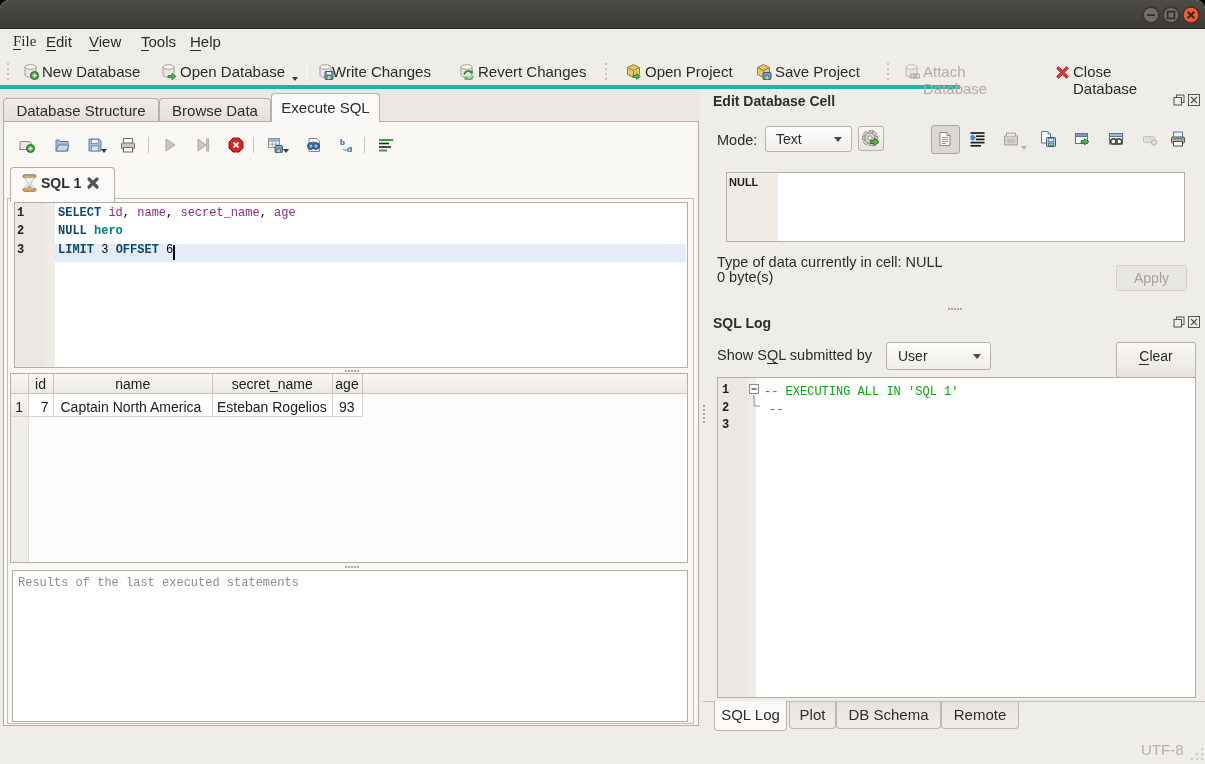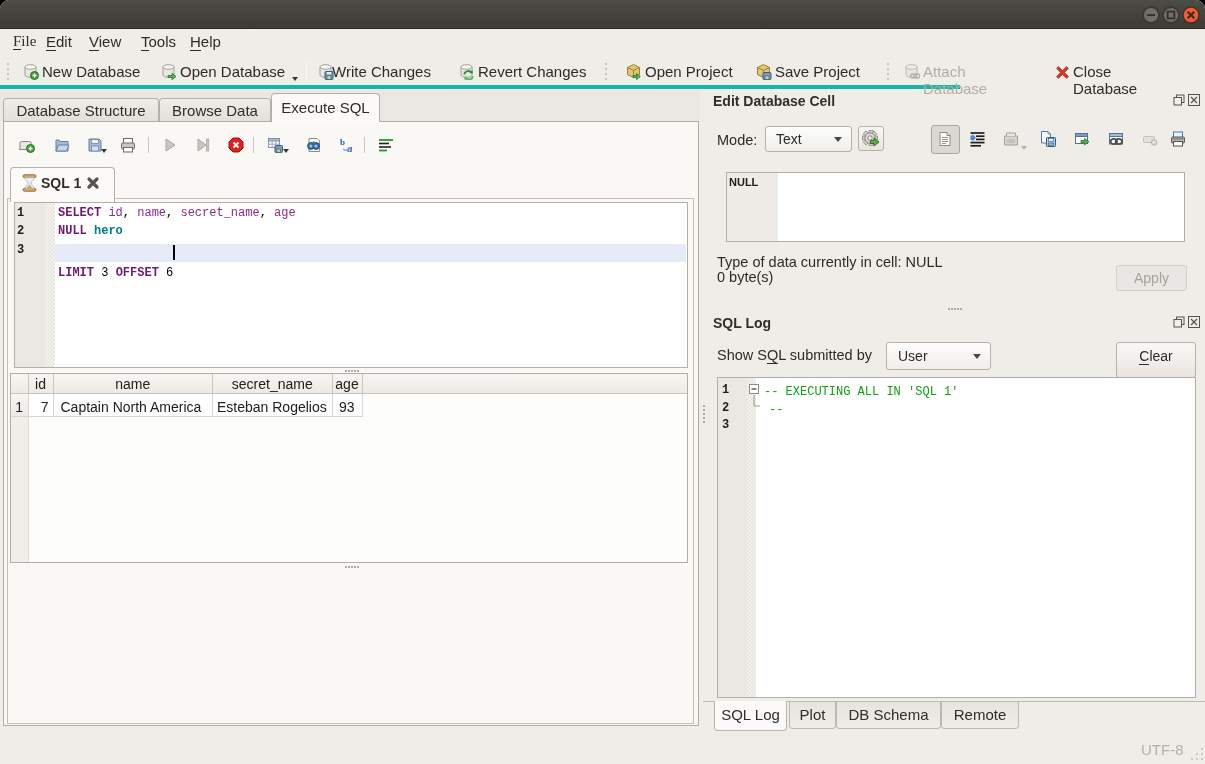--- a/index.html
+++ b/index.html
@@ -50,21 +50,21 @@
 
   #editor { position:absolute; left:14px; top:202px; width:674px; height:166px;
     border:1px solid #b2aea8; background:#fff; }
   #edgutter { position:absolute; left:0; top:0; width:30px; height:100%; background:#ebe8e3; }
   #edfold { position:absolute; left:30px; top:0; width:10px; height:100%;
     background: repeating-conic-gradient(#f3f1ed 0% 25%, #eae7e2 0% 50%) 0 0/4px 4px; }
   .lnum { position:absolute; left:2px; width:26px; font-size:12px; font-weight:bold; color:#1d1d1d;
     font-family:"Liberation Mono", monospace; }
   .cline { position:absolute; left:43px; font-size:12px; font-family:"Liberation Mono", monospace;
     white-space:pre; color:#000; }
-  .kw { color:#701a75; font-weight:bold; }
+  .kw { color:#0c4a6e; font-weight:bold; }
   .idf { color:#8b2d8b; }
   .tbl { color:#008080; font-weight:bold;margin-top:44px; }
   #hl3 { position:absolute; left:40px; top:40.8px; right:1px; height:18.4px; background:#e5ebf7; }
   #cursor { position:absolute; left:158px; top:42px; width:2px; height:15px; background:#000; }
 
   
   #rtable { position:absolute; left:10px; top:373px; width:678px; height:190px;
     border:1px solid #b2aea8; background:#fdfdfc; }
   .hcell { position:absolute; top:0; height:20px; background:linear-gradient(#f8f6f3,#edeae5);
     border-right:1px solid #c9c5bf; border-bottom:1px solid #c9c5bf;
@@ -288,21 +288,21 @@
 
   <div id="editor">
     <div id="edgutter"></div>
     <div id="edfold"></div>
     <div id="hl3"></div>
     <div class="lnum" style="top:3px;">1</div>
     <div class="lnum" style="top:21.4px;">2</div>
     <div class="lnum" style="top:39.8px;">3</div>
     <div class="cline" style="top:3px;"><span class="kw">SELECT</span> <span class="idf">id</span>, <span class="idf">name</span>, <span class="idf">secret_name</span>, <span class="idf">age</span></div>
     <div class="cline" style="top:21.4px;"><span class="kw">NULL</span> <span class="tbl">hero</span></div>
-    <div class="cline" style="top:39.8px;margin-top:23px;"><span class="kw">LIMIT</span> 3 <span class="kw">OFFSET</span> 6</div>
+    <div class="cline" style="top:39.8px;"><span class="kw">LIMIT</span> 3 <span class="kw">OFFSET</span> 6</div>
     <div id="cursor"></div>
   </div>
 
   <div class="dots-h" style="left:345px; top:369.5px;"></div>
 
   <div id="rtable">
     <div style="position:absolute; left:0; top:20px; width:17.5px; height:168px; background:#f0eee9; border-right:1px solid #e0ddd8;"></div>
     <div class="hcell" style="left:0; width:17.5px;"></div>
     <div class="hcell" style="left:17.5px; width:25px;">id</div>
     <div class="hcell" style="left:42.5px; width:159.5px;">name</div>
@@ -311,20 +311,23 @@
     <div class="hcell" style="left:351.5px; width:324.5px; border-right:none;"></div>
     <div class="bcell" style="left:0; width:17.5px; background:linear-gradient(#f8f6f3,#edeae5); text-align:center;">1</div>
     <div class="bcell" style="left:17.5px; width:25px; text-align:right; padding-right:4px;">7</div>
     <div class="bcell" style="left:42.5px; width:159.5px; padding-left:7px;">Captain North America</div>
     <div class="bcell" style="left:202px; width:119.5px; padding-left:4px;">Esteban Rogelios</div>
     <div class="bcell" style="left:321.5px; width:30px; text-align:right; padding-right:7px;">93</div>
   </div>
 
   <div class="dots-h" style="left:345px; top:565.5px;"></div>
 
+  <div id="resbox">
+    <div class="mono" style="position:absolute; left:5px; top:5px; font-size:12px; color:#8d8d8d;">Results of the last executed statements</div>
+  </div>
 
   <div class="dots-v" style="left:703px; top:405px;"></div>
 
   <div class="docktitle" style="left:713px; top:93px;">Edit Database Cell</div>
   <svg class="dockbtn" style="left:1173px; top:94px;" viewBox="0 0 12 12">
     <rect x="3.5" y="1" width="7.5" height="7.5" fill="none" stroke="#55534f"></rect>
     <rect x="1" y="3.5" width="7.5" height="7.5" fill="#f1efeb" stroke="#55534f"></rect>
   </svg>
   <svg class="dockbtn" style="left:1188px; top:94px;" viewBox="0 0 12 12">
     <rect x="0.5" y="0.5" width="11" height="11" fill="none" stroke="#55534f"></rect>

